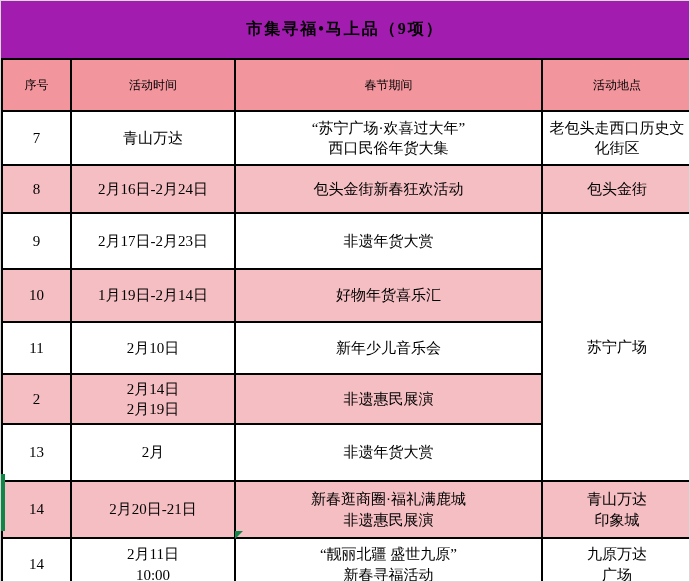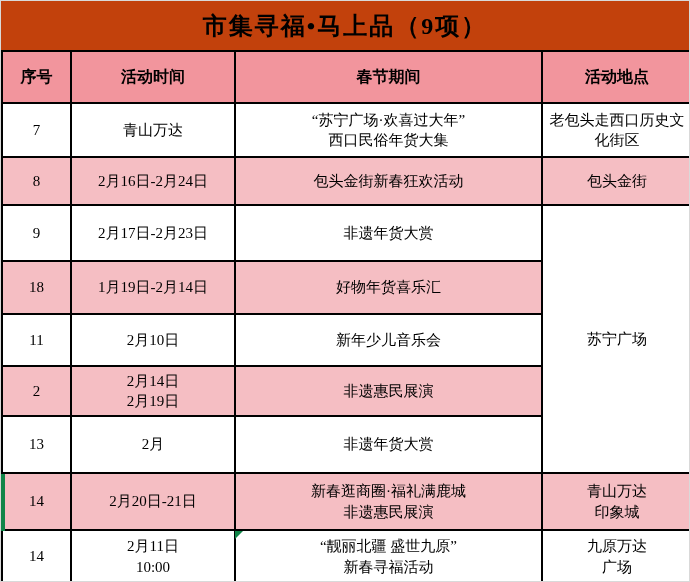--- a/index.html
+++ b/index.html
@@ -1,28 +1,28 @@
 <!DOCTYPE html>
 <html><head>
 <meta charset="utf-8">
 <style>
   html,body{margin:0;padding:0;background:#ffffff;}
   body{width:690px;height:582px;font-family:"Liberation Serif","DejaVu Serif",serif;color:#000;}
   .page{position:relative;width:690px;height:582px;box-sizing:border-box;border:1px solid #d9d9d9;background:#fff;overflow:hidden;}
-  .title-row{height:49px;display:flex;align-items:center;justify-content:center;
-             font-size:24px;font-weight:bold;letter-spacing:2px;background:#c2410c;}
+  .title-row{height:57px;display:flex;align-items:center;justify-content:center;
+             font-size:16px;font-weight:bold;letter-spacing:2px;background:#a21caf;}
   table{border-collapse:collapse;table-layout:fixed;width:690px;}
   col.c-num{width:69px;}
   col.c-time{width:164px;}
   col.c-name{width:307px;}
   col.c-loc{width:150px;}
   th,td{border:2px solid #000;text-align:center;vertical-align:middle;
         font-size:15px;line-height:1.35;white-space:pre-line;padding:1px 2px;
         box-sizing:border-box;overflow:hidden;}
-  th{background:#F2959D;font-weight:bold;font-size:16px;}
+  th{background:#F2959D;font-weight:normal;font-size:12px;}
   tr.pink td{background:#F5BEC3;}
   tr.white td{background:#ffffff;}
   td.loc-merged{background:#ffffff !important;}
   tr.hdr{height:52px;}
   tr.rh7{height:54px;}  tr.rh8{height:48px;}  tr.rh9{height:56px;}
   tr.rh10{height:53px;} tr.rh11{height:52px;} tr.rh12{height:50px;}
   tr.rh13{height:57px;} tr.rh14{height:57px;} tr.rh15{height:53px;}
   .sel-bar{position:absolute;left:0;top:473px;width:4px;height:57px;background:#108548;z-index:5;}
   .fill-handle{position:absolute;left:234px;top:530px;width:0;height:0;
                border-top:8px solid #108548;border-right:8px solid transparent;z-index:5;}
@@ -65,21 +65,21 @@
     </tr>
 
     <tr class="white rh9">
       <td>9</td>
       <td>2月17日-2月23日</td>
       <td>非遗年货大赏</td>
       <td class="loc-merged" rowspan="5">苏宁广场</td>
     </tr>
 
     <tr class="pink rh10">
-      <td>18</td>
+      <td>10</td>
       <td>1月19日-2月14日</td>
       <td>好物年货喜乐汇</td>
     </tr>
 
     <tr class="white rh11">
       <td>11</td>
       <td>2月10日</td>
       <td>新年少儿音乐会</td>
     </tr>
 

